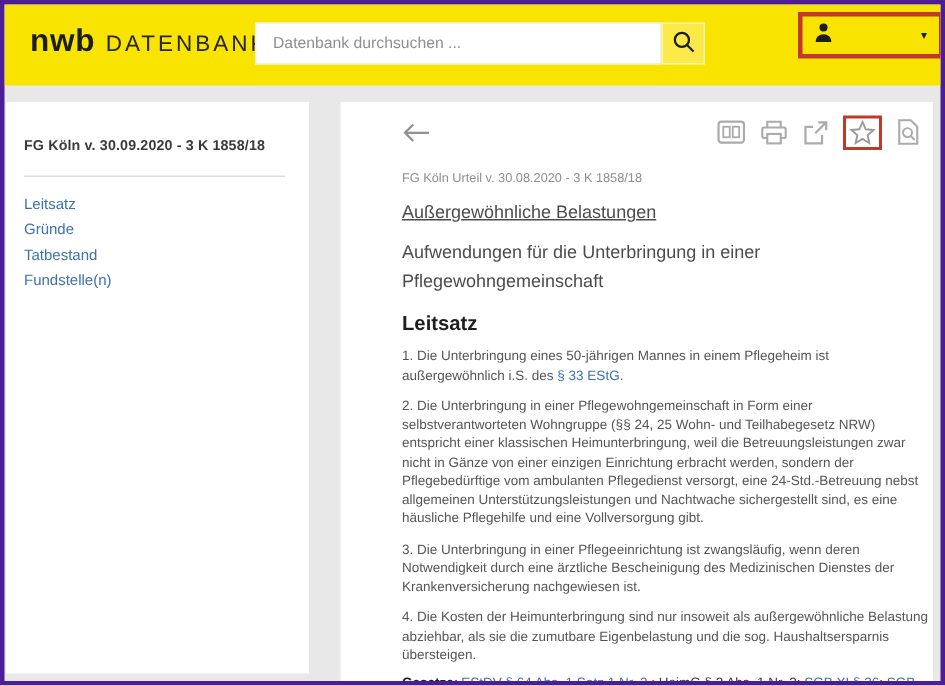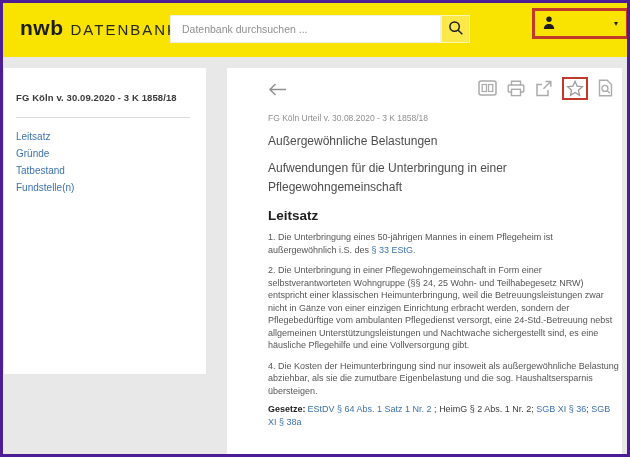--- a/index.html
+++ b/index.html
@@ -14,35 +14,35 @@
   .logo .prod{font-size:15px;font-weight:400;color:#262622;letter-spacing:2px;margin-left:7px;}
   .logo .home{margin-left:9px;position:relative;top:-1px;}
   .searchwrap{position:absolute;left:167px;top:12px;height:28px;display:flex;}
   .search-input{width:271px;height:28px;border:1px solid #f0f0e0;padding:0 11px;font-size:10.5px;color:#333;outline:none;}
   .search-input::placeholder{color:#8f8f8f;}
   .search-btn{width:29px;height:28px;border:1px solid #fdf6b0;background:#fbe94a;display:flex;align-items:center;justify-content:center;cursor:pointer;padding:0;}
   .userbox{position:absolute;left:529px;top:5px;width:97px;height:31px;border:3px solid #c0392b;display:flex;align-items:center;justify-content:space-between;padding:0 8px;cursor:pointer;}
   .caret{font-size:8px;color:#1d1d1b;line-height:1;}
 
   
-  .sidebar{position:absolute;left:1px;top:65px;width:202px;height:306px;background:#fff;padding:24px 16px 0 12px;}
+  .sidebar{position:absolute;left:1px;top:65px;width:202px;height:381px;background:#fff;padding:24px 16px 0 12px;}
   .side-title{font-size:9.5px;font-weight:700;color:#3a3a3a;letter-spacing:0.1px;}
   .side-divider{border:none;border-top:1px solid #dcdcdc;margin:14px 0 0 0;}
   .side-nav{margin-top:14px;}
   .side-nav a{display:block;font-size:10px;color:#3d72ad;text-decoration:none;margin-bottom:7px;line-height:10px;cursor:pointer;}
 
   
   .main{position:absolute;left:224px;top:65px;width:395px;height:386px;background:#fff;padding:11px 6px 0 41px;overflow:hidden;}
   .doc-toolbar{display:flex;justify-content:space-between;align-items:flex-start;height:24px;padding-right:2px;}
   .back{margin-top:3px;cursor:pointer;}
   .tools{display:flex;align-items:center;gap:10px;}
   .tool{cursor:pointer;display:flex;align-items:center;}
   .hl-box{border:2px solid #c0392b;padding:1px 2px;margin:-3px -1px;display:flex;align-items:center;}
   .doc-ref{margin-top:10px;font-size:8.5px;color:#8e8e8e;line-height:10px;}
-  .subject{margin-top:12px;font-size:12px;color:#4c4c4c;line-height:13px;}
+  .subject{margin-top:12px;font-size:12px;color:#4c4c4c;line-height:13px;text-decoration:underline;}
   .doctitle{margin-top:11px;font-size:12px;color:#4c4c4c;line-height:19px;width:300px;}
   .h-leitsatz{margin:11px 0 0 0;font-size:13.5px;font-weight:700;color:#1e1e1e;line-height:15px;}
   .para{margin:8px 0 0 0;font-size:9px;line-height:12.5px;color:#555;width:352px;}
   .para:first-of-type{margin-top:8px;}
   a.inline-link{color:#3d72ad;text-decoration:none;cursor:pointer;}
   .gesetze{margin:6px 0 0 0;font-size:9px;line-height:13px;color:#3b3b3b;width:352px;}
   .gesetze .lbl{font-weight:700;color:#1e1e1e;margin-right:2px;}
   .seg{color:#3b3b3b;}
 </style>
 </head>
@@ -144,19 +144,20 @@
 
       <div class="doc-ref">FG Köln Urteil v. 30.08.2020 - 3 K 1858/18</div>
       <div class="subject">Außergewöhnliche Belastungen</div>
       <div class="doctitle">Aufwendungen für die Unterbringung in einer Pflegewohngemeinschaft</div>
 
       <h2 class="h-leitsatz">Leitsatz</h2>
 
       <p class="para"><span>1. Die Unterbringung eines 50-jährigen Mannes in einem Pflegeheim ist außergewöhnlich i.S. des </span><a class="inline-link">§ 33 EStG</a><span>.</span></p>
 
       <p class="para">2. Die Unterbringung in einer Pflegewohngemeinschaft in Form einer selbstverantworteten Wohngruppe (§§ 24, 25 Wohn- und Teilhabegesetz NRW) entspricht einer klassischen Heimunterbringung, weil die Betreuungsleistungen zwar nicht in Gänze von einer einzigen Einrichtung erbracht werden, sondern der Pflegebedürftige vom ambulanten Pflegedienst versorgt, eine 24-Std.-Betreuung nebst allgemeinen Unterstützungsleistungen und Nachtwache sichergestellt sind, es eine häusliche Pflegehilfe und eine Vollversorgung gibt.</p>
+      <p class="para">3. Die Unterbringung in einer Pflegeeinrichtung ist zwangsläufig, wenn deren Notwendigkeit durch eine ärztliche Bescheinigung des Medizinischen Dienstes der Krankenversicherung nachgewiesen ist.</p>
       <p class="para">4. Die Kosten der Heimunterbringung sind nur insoweit als außergewöhnliche Belastung abziehbar, als sie die zumutbare Eigenbelastung und die sog. Haushaltsersparnis übersteigen.</p>
 
       <p class="gesetze"><span class="lbl">Gesetze:</span><a class="inline-link">EStDV § 64 Abs. 1 Satz 1 Nr. 2</a><span class="seg"> ; </span><span class="seg">HeimG § 2 Abs. 1 Nr. 2</span><span class="seg">; </span><a class="inline-link">SGB XI § 36</a><span class="seg">; </span><a class="inline-link">SGB XI § 38a</a></p>
 
     </div>
   </div>
 </div>
 
 </body></html>

